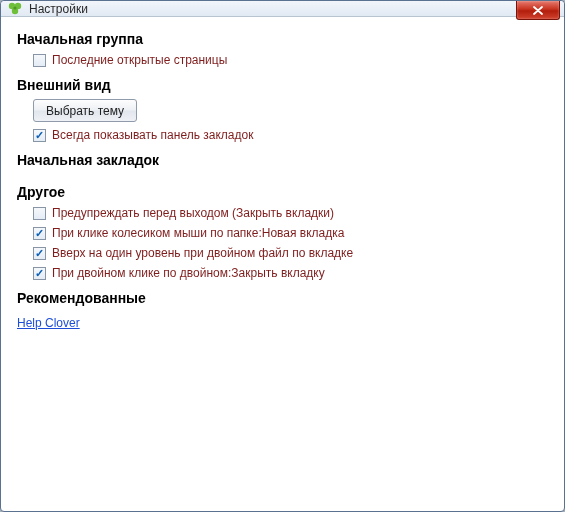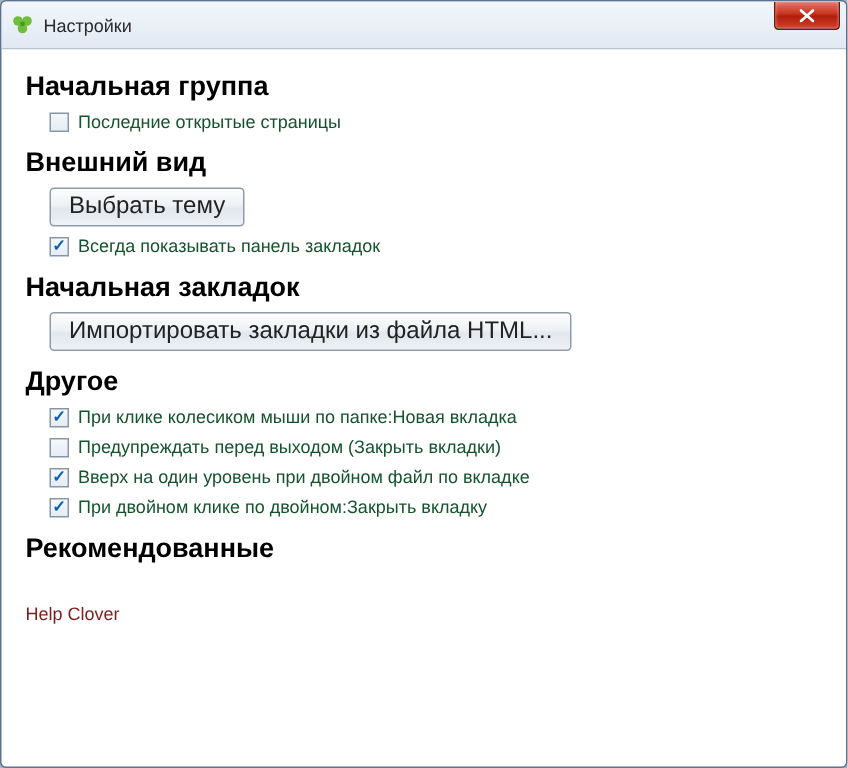--- a/index.html
+++ b/index.html
@@ -16,21 +16,21 @@
   .window {
     position: relative;
     width: 565px;
     height: 512px;
     background: #fff;
     border: 1px solid #5a7290;
     border-radius: 4px;
     box-shadow: 0 0 8px rgba(0,0,0,0.3);
   }
   .titlebar {
-    height: 32px;
+    height: 16px;
     display: flex;
     align-items: center;
     padding: 0 6px;
     background: linear-gradient(#f2f6fb, #e1e9f3);
     border-bottom: 1px solid #b8c4d0;
     border-radius: 4px 4px 0 0;
     position: relative;
   }
   .titlebar .app-icon {
     width: 16px;
@@ -62,21 +62,21 @@
   .close-btn svg { display:block; }
   .content {
     padding: 10px 16px 12px 16px;
     overflow-y: auto;
     height: calc(100% - 28px);
   }
   .section-title {
     font-weight: bold;
     color: #000;
     margin: 10px 0 6px 0;
-    font-size: 18px;
+    font-size: 14px;
   }
   .section-title.first { margin-top: 4px; }
   .row {
     margin: 6px 0 6px 16px;
     display: flex;
     align-items: center;
     gap: 6px;
   }
   .checkbox {
     width: 13px;
@@ -90,43 +90,44 @@
     flex: 0 0 13px;
   }
   .checkbox.checked::after {
     content: "✓";
     color: #0a60b8;
     font-size: 11px;
     line-height: 1;
     font-weight: bold;
   }
   .check-label {
-    color: #14532d;
+    color: #7f1d1d;
     cursor: pointer;
   }
   .btn-row {
     margin: 6px 0 6px 16px;
     display: flex;
     gap: 6px;
     flex-wrap: wrap;
   }
   .btn {
     padding: 3px 12px;
     background: linear-gradient(#fdfdfd,#eef1f5 45%,#e2e7ee 55%,#eef1f5);
     border: 1px solid #8f9bab;
     border-radius: 3px;
     color: #222;
     cursor: pointer;
     font-family: inherit;
-    font-size: 16px;
+    font-size: 12px;
     min-height: 23px;
   }
   .link {
-    margin: 20px 0 0 0;
-    color: #7f1d1d;
+    margin: 4px 0 0 0;
+    color: #1d4ed8;
+    text-decoration: underline;
     cursor: pointer;
     display: inline-block;
   }
 </style>
 </head>
 <body>
 
 <div class="window">
   <div class="titlebar">
     <span class="app-icon">
@@ -157,31 +158,30 @@
     <div class="btn-row">
       <button class="btn">Выбрать тему</button>
     </div>
     <div class="row">
       <span class="checkbox checked"></span>
       <span class="check-label">Всегда показывать панель закладок</span>
     </div>
 
     <div class="section-title">Начальная закладок</div>
     <div class="btn-row">
-      <button class="btn">Импортировать закладки из файла HTML...</button>
     </div>
 
     <div class="section-title">Другое</div>
     <div class="row">
+      <span class="checkbox"></span>
+      <span class="check-label">Предупреждать перед выходом (Закрыть вкладки)</span>
+    </div>
+    <div class="row">
       <span class="checkbox checked"></span>
       <span class="check-label">При клике колесиком мыши по папке:Новая вкладка</span>
-    </div>
-    <div class="row">
-      <span class="checkbox"></span>
-      <span class="check-label">Предупреждать перед выходом (Закрыть вкладки)</span>
     </div>
     <div class="row">
       <span class="checkbox checked"></span>
       <span class="check-label">Вверх на один уровень при двойном файл по вкладке</span>
     </div>
     <div class="row">
       <span class="checkbox checked"></span>
       <span class="check-label">При двойном клике по двойном:Закрыть вкладку</span>
     </div>
 

